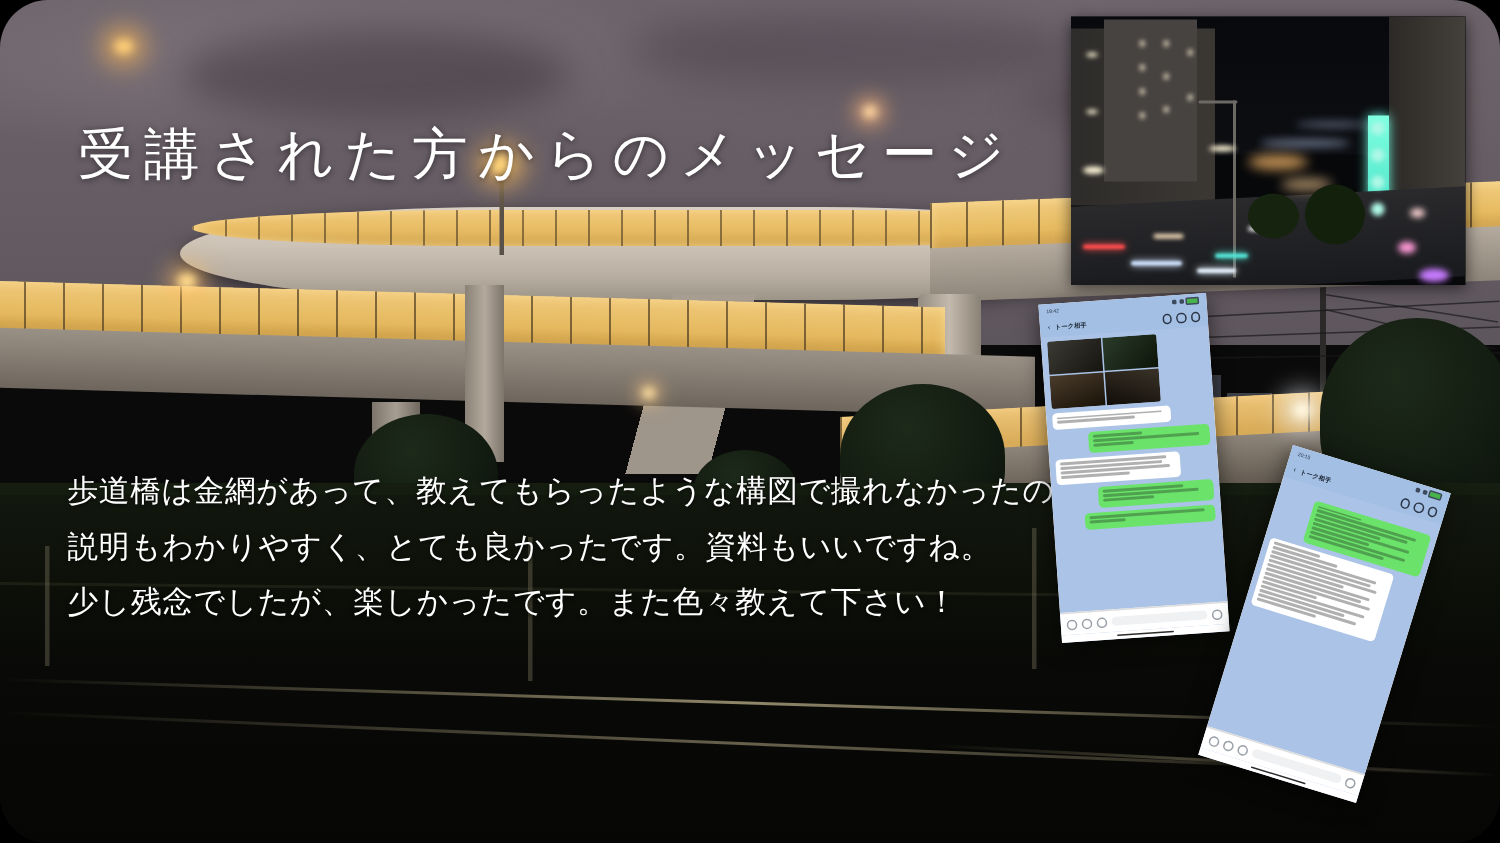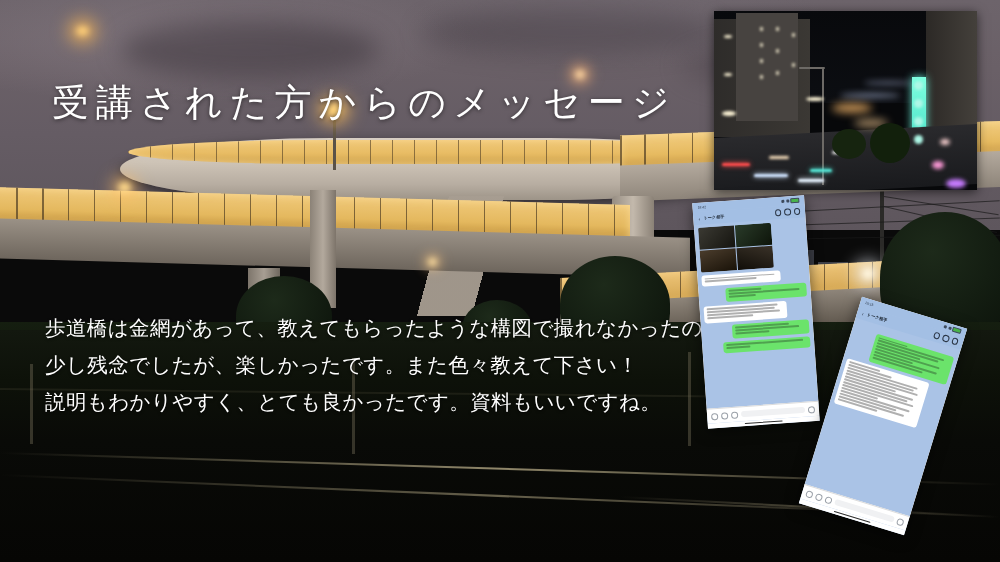--- a/index.html
+++ b/index.html
@@ -1,20 +1,20 @@
 <!DOCTYPE html>
 <html><head>
 <meta charset="utf-8">
 <style>
   html,body{margin:0;padding:0;background:#000;}
   body{
     width:1000px;height:562px;overflow:hidden;position:relative;
     font-family:"Liberation Serif", serif;
   }
-  .stage{position:absolute;inset:0;width:1000px;height:562px;overflow:hidden;background:#0a0a0a;}
+  .stage{position:absolute;inset:0;width:1000px;height:562px;overflow:hidden;background:#0a0a0a;border-radius:32px;}
 
   
   .photo{position:absolute;inset:0;}
   .sky{
     position:absolute;left:0;top:0;width:1000px;height:230px;
     background:
       radial-gradient(ellipse 420px 90px at 180px 40px, rgba(140,128,136,.55), rgba(0,0,0,0) 70%),
       radial-gradient(ellipse 300px 70px at 620px 20px, rgba(120,112,120,.45), rgba(0,0,0,0) 70%),
       linear-gradient(to bottom,#6d646b 0%,#6a6067 30%,#655c64 58%,#5e565d 100%);
   }
@@ -282,22 +282,22 @@
     <div class="railglint" style="left:0px;top:452px;width:1000px;transform:rotate(1.8deg);"></div>
     <div class="railglint" style="left:0px;top:474px;width:1000px;transform:rotate(2.4deg);opacity:.7;"></div>
     <div class="railglint" style="left:620px;top:496px;width:380px;transform:rotate(3deg);opacity:.5;"></div>
     <div class="fence" style="left:0px;top:388px;width:720px;transform:rotate(.6deg);opacity:.45;"></div>
   </div>
 
   <div class="title">受講された方からのメッセージ</div>
 
   <div class="bodytext">
     <p>歩道橋は金網があって、教えてもらったような構図で撮れなかったのが、</p>
+    <p>説明もわかりやすく、とても良かったです。資料もいいですね。</p>
     <p>少し残念でしたが、楽しかったです。また色々教えて下さい！</p>
-    <p>説明もわかりやすく、とても良かったです。資料もいいですね。</p>
   </div>
 
   <div class="inset">
     <div class="isky"></div>
     <div class="ibldgL"></div>
     <div class="ibldgL2"></div>
     <div class="ibldgR"></div>
     <div class="ineon"></div>
     <div class="iroad"></div>
     <div class="ipostarm"></div>

